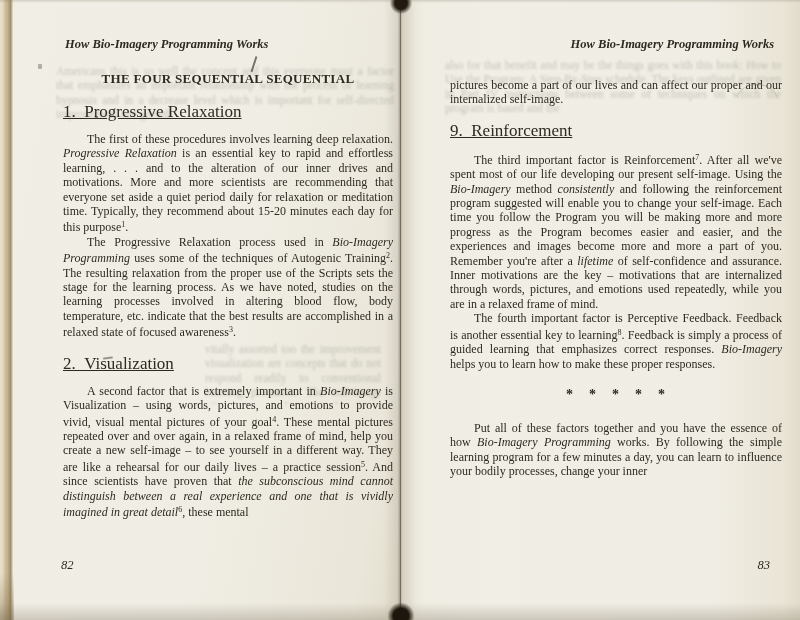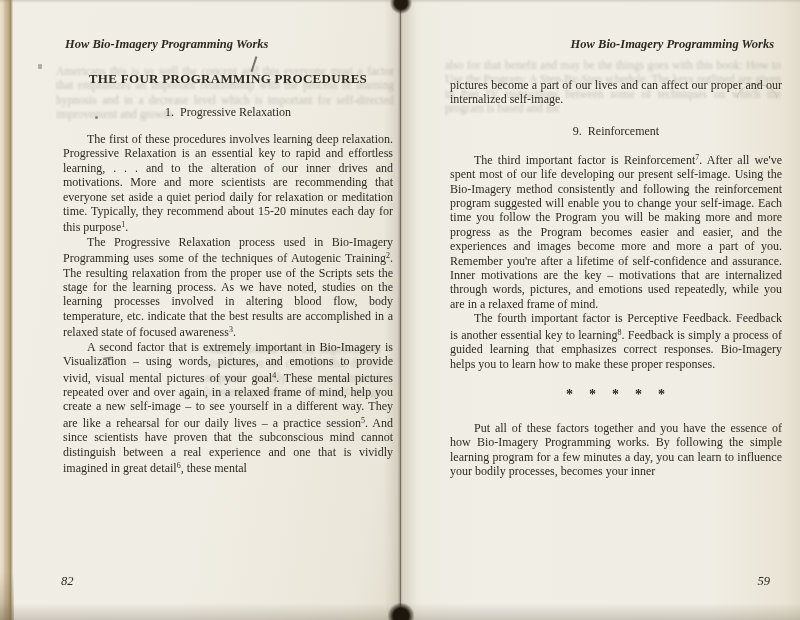--- a/index.html
+++ b/index.html
@@ -23,31 +23,31 @@
   #page-right .page-inner{left:50px;width:332px;}
 
   
   .running-header{
     font-weight:bold;font-style:italic;font-size:12.5px;line-height:16px;margin:0 0 18px 2px;
   }
   #page-right .running-header{text-align:right;margin-right:8px;}
   .blk{margin:0;font-size:12px;line-height:14.4px;}
   .chapter-title{text-align:center;font-size:13px;line-height:18px;letter-spacing:.3px;margin-top:18px;}
   .chapter-title + .chapter-title{margin-top:0;}
-  .section-heading{text-align:center;font-size:12px;line-height:16px;margin:16px 0 12px;}
+  .section-heading{text-align:left;font-size:17px;line-height:16px;margin:16px 0 12px;text-decoration:underline;}
   .para{text-align:justify;text-indent:24px;}
   .para-flush{text-align:justify;text-indent:0;}
   .stars{text-align:center;font-weight:bold;font-size:14px;line-height:16px;letter-spacing:1px;margin:16px 0 18px;}
   #page-right .blk:first-child{margin-top:26px;}
   .r-n{}
-  .r-i{}
+  .r-i{font-style:italic;}
   .r-b{font-weight:bold;}
   .r-bi{font-weight:bold;font-style:italic;}
   .r-sup{font-size:8px;vertical-align:4px;}
-  .page-number{position:absolute;top:574px;font-style:italic;font-size:12.5px;color:#2e2a22;}
+  .page-number{position:absolute;top:558px;font-style:italic;font-size:12.5px;color:#2e2a22;}
   #pn-left{left:48px;}
   #pn-right{right:30px;}
 
   
   .ghost{
     position:absolute;color:#6d7565;opacity:.34;filter:blur(1.1px);
     font-size:11.5px;line-height:14.4px;text-align:justify;z-index:0;
     pointer-events:none;
   }
   #ghost-left-top{left:43px;top:64px;width:338px;height:78px;overflow:hidden;}
@@ -104,44 +104,45 @@
 <body>
 
 <div id="spread">
 
   <div class="page" id="page-left">
     <div class="ghost" id="ghost-left-top">Americans this is so well the concept and this everyone must a factor that emphasizes an important relationship with the process of learning hypnosis and in a decrease level which is important for self-directed improvement and growth</div>
     <div class="ghost" id="ghost-left-mid">vitally assorted too the improvement visualization are concepts that do not respond readily to conventional learning processes. The self-image effect occurs to be invoked and any attempts to activity</div>
     <div class="page-inner">
       <div class="running-header">How Bio-Imagery Programming Works</div>
       <div>
-          <div class="blk chapter-title"><span class="r-b">THE FOUR PROGRAMMING PROCEDURES</span></div>
+          <div class="blk chapter-title"><span class="r-b">THE FOUR SEQUENTIAL SEQUENTIAL</span></div>
           <div class="blk section-heading"><span class="r-n">1. Progressive Relaxation</span></div>
           <div class="blk para"><span class="r-n">The first of these procedures involves learning deep relaxation. </span><span class="r-i">Progressive Relaxation</span><span class="r-n"> is an essential key to rapid and effortless learning, . . . and to the alteration of our inner drives and motivations. More and more scientists are recommending that everyone set aside a quiet period daily for relaxation or meditation time. Typically, they recommend about 15-20 minutes each day for this purpose</span><span class="r-sup">1</span><span class="r-n">.</span></div>
           <div class="blk para"><span class="r-n">The Progressive Relaxation process used in </span><span class="r-i">Bio-Imagery Programming</span><span class="r-n"> uses some of the techniques of Autogenic Training</span><span class="r-sup">2</span><span class="r-n">. The resulting relaxation from the proper use of the Scripts sets the stage for the learning process. As we have noted, studies on the learning processes involved in altering blood flow, body temperature, etc. indicate that the best results are accomplished in a relaxed state of focused awareness</span><span class="r-sup">3</span><span class="r-n">.</span></div>
+          <div class="blk section-heading"><span class="r-n">2. Visualization</span></div>
           <div class="blk para"><span class="r-n">A second factor that is extremely important in </span><span class="r-i">Bio-Imagery</span><span class="r-n"> is Visualization – using words, pictures, and emotions to provide vivid, visual mental pictures of your goal</span><span class="r-sup">4</span><span class="r-n">. These mental pictures repeated over and over again, in a relaxed frame of mind, help you create a new self-image – to see yourself in a different way. They are like a rehearsal for our daily lives – a practice session</span><span class="r-sup">5</span><span class="r-n">. And since scientists have proven that </span><span class="r-i">the subconscious mind cannot distinguish between a real experience and one that is vividly imagined in great detail</span><span class="r-sup">6</span><span class="r-n">, these mental</span></div>
         </div>
     </div>
     <div class="page-number" id="pn-left">82</div>
   </div>
 
   <div class="page" id="page-right">
     <div class="ghost" id="ghost-right-top">also for that benefit and may be the things goes with this book: How to Use the Program: A Step-By-Step schedule. The keys outlined are given in Part IV instructions between some of techniques on which the program is based and the</div>
     <div class="page-inner">
       <div class="running-header">How Bio-Imagery Programming Works</div>
       <div>
           <div class="blk para-flush"><span class="r-n">pictures become a part of our lives and can affect our proper and our internalized self-image.</span></div>
           <div class="blk section-heading"><span class="r-n">9. Reinforcement</span></div>
           <div class="blk para"><span class="r-n">The third important factor is Reinforcement</span><span class="r-sup">7</span><span class="r-n">. After all we've spent most of our life developing our present self-image. Using the </span><span class="r-i">Bio-Imagery</span><span class="r-n"> method </span><span class="r-i">consistently</span><span class="r-n"> and following the reinforcement program suggested will enable you to change your self-image. Each time you follow the Program you will be making more and more progress as the Program becomes easier and easier, and the experiences and images become more and more a part of you. Remember you're after a </span><span class="r-i">lifetime</span><span class="r-n"> of self-confidence and assurance. Inner motivations are the key – motivations that are internalized through words, pictures, and emotions used repeatedly, while you are in a relaxed frame of mind.</span></div>
           <div class="blk para"><span class="r-n">The fourth important factor is Perceptive Feedback. Feedback is another essential key to learning</span><span class="r-sup">8</span><span class="r-n">. Feedback is simply a process of guided learning that emphasizes correct responses. </span><span class="r-i">Bio-Imagery</span><span class="r-n"> helps you to learn how to make these proper responses.</span></div>
           <div class="blk stars"><span class="r-b">* * * * *</span></div>
-          <div class="blk para"><span class="r-n">Put all of these factors together and you have the essence of how </span><span class="r-i">Bio-Imagery Programming</span><span class="r-n"> works. By following the simple learning program for a few minutes a day, you can learn to influence your bodily processes, becomes your inner</span></div>
+          <div class="blk para"><span class="r-n">Put all of these factors together and you have the essence of how </span><span class="r-i">Bio-Imagery Programming</span><span class="r-n"> works. By following the simple learning program for a few minutes a day, you can learn to influence your bodily processes, change your inner</span></div>
         </div>
     </div>
-    <div class="page-number" id="pn-right">59</div>
+    <div class="page-number" id="pn-right">83</div>
   </div>
 
   <div id="edge-left"></div>
   <div id="gutter"></div>
   <div class="spine-notch" id="spine-notch-top"></div>
   <div class="spine-notch" id="spine-notch-bottom"></div>
   <div id="top-edge"></div>
   <div id="bottom-shadow"></div>
   <div id="corner-bl"></div>
 

